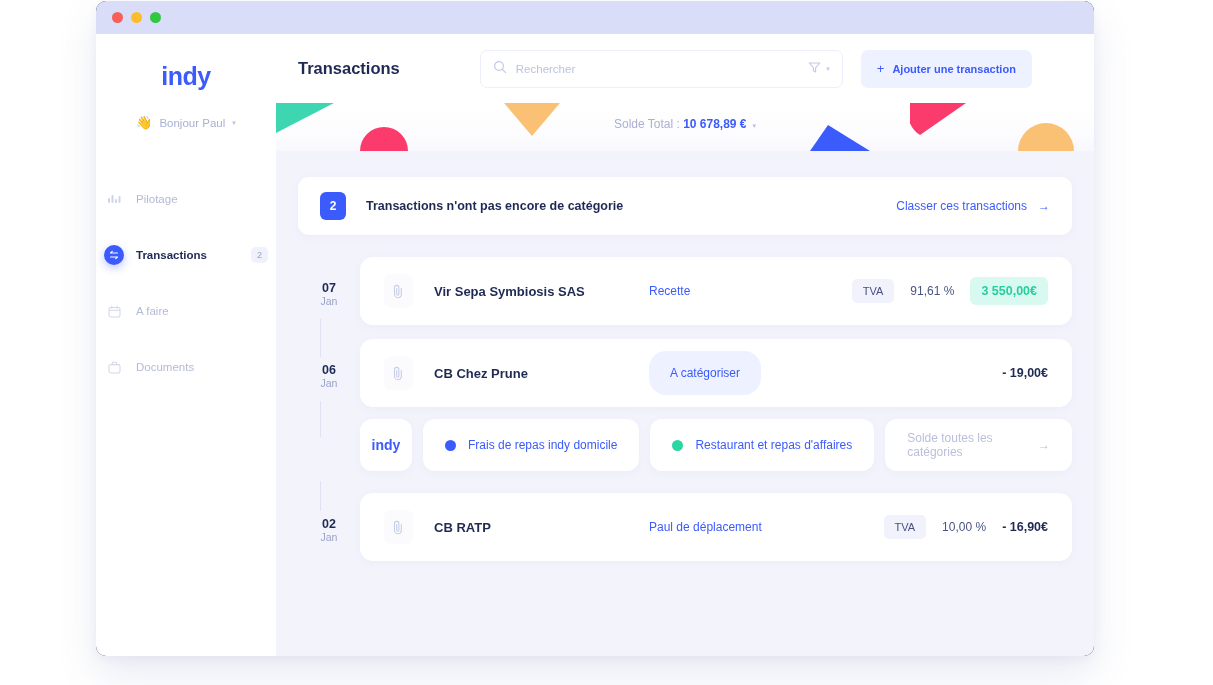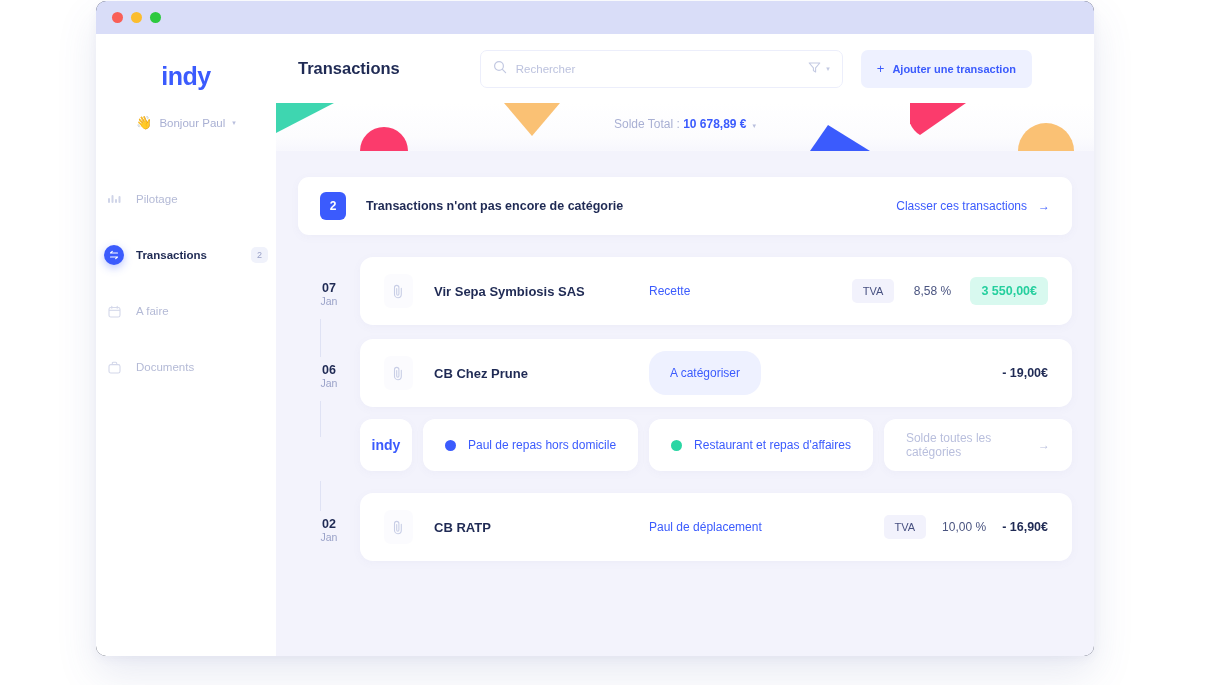--- a/index.html
+++ b/index.html
@@ -369,21 +369,21 @@
             <div class="txn-card">
               <span class="clip-ico">
                 <svg width="13" height="15" viewBox="0 0 13 15">
                   <path d="M9.3 4.2 V10.3 A3.4 3.4 0 0 1 2.5 10.3 V3.6 A2.2 2.2 0 0 1 6.9 3.6 V10.1 A1.1 1.1 0 0 1 4.7 10.1 V4.6" fill="none" stroke="#c8cee6" stroke-width="1.1" stroke-linecap="round"></path>
                 </svg>
               </span>
               <span class="txn-label">Vir Sepa Symbiosis SAS</span>
               <span class="txn-cat">Recette</span>
               <span class="txn-spacer"></span>
               <span class="tva-chip">TVA</span>
-              <span class="txn-rate">8,58 %</span>
+              <span class="txn-rate">91,61 %</span>
               <span class="txn-amt credit">3 550,00€</span>
             </div>
           </div>
 
           <div class="tl-row" style="margin-bottom:12px">
             <div class="tl-date">
               <div class="d">06</div>
               <div class="m">Jan</div>
             </div>
             <div class="txn-card">
@@ -398,21 +398,21 @@
               <span class="txn-amt">- 19,00€</span>
             </div>
           </div>
 
           <div class="sugg-row" style="margin-bottom:22px">
             <div class="tl-date" style="padding-top:0"></div>
             <div class="sugg-wrap">
               <div class="sugg-logo">indy</div>
               <div class="sugg-chip">
                 <span class="bullet" style="background:#3b5bfd"></span>
-                <span>Paul de repas hors domicile</span>
+                <span>Frais de repas indy domicile</span>
               </div>
               <div class="sugg-chip">
                 <span class="bullet" style="background:#2ad6a4"></span>
                 <span>Restaurant et repas d'affaires</span>
               </div>
               <div class="sugg-chip muted">
                 <span>Solde toutes les catégories</span>
                 <span>→</span>
               </div>
             </div>

